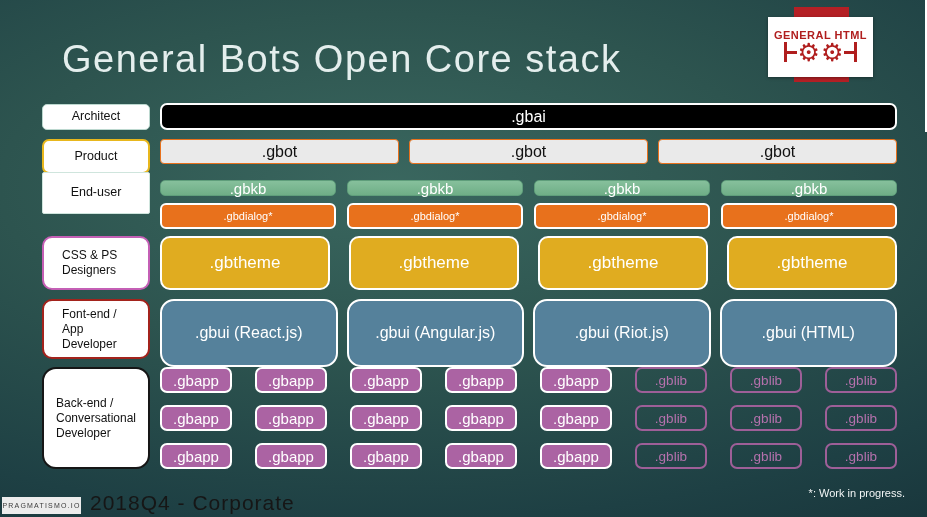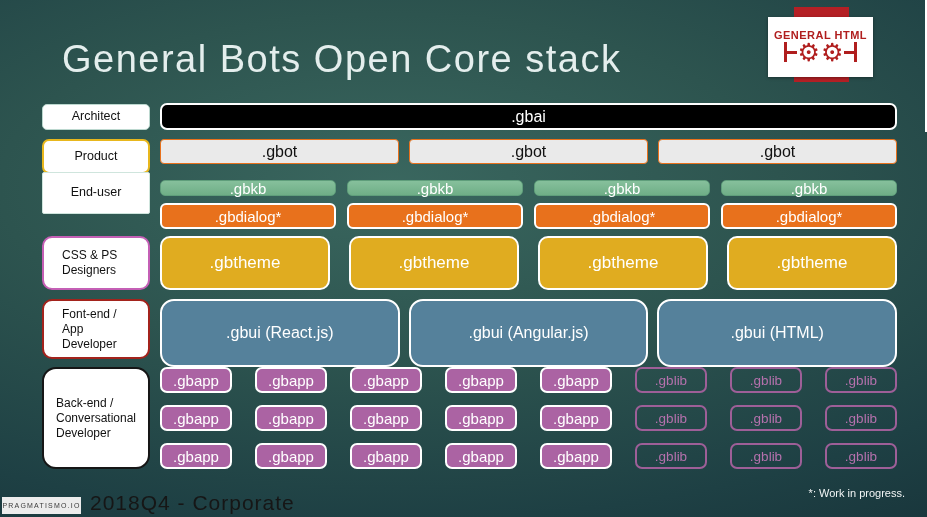--- a/index.html
+++ b/index.html
@@ -42,21 +42,21 @@
   
   .row{position:absolute;left:160px;width:737px;display:flex;box-sizing:border-box;}
   .cell{flex:1;display:flex;align-items:center;justify-content:center;box-sizing:border-box;white-space:nowrap;text-align:center;}
   .row-gbai{top:103px;height:27px;}
   .gbai{background:#000000;border:2px solid #ffffff;border-radius:7px;color:#fff;font-size:16px;}
   .row-gbot{top:139px;height:25px;gap:10px;}
   .gbot{background:#eaeaea;border:1.5px solid #e8711c;border-radius:4px;color:#111;font-size:16px;}
   .row-gbkb{top:172px;height:24px;gap:11px;}
   .gbkb{background:linear-gradient(#86c09c,#6fae87);border:1px solid #5f9e7b;border-radius:5px;color:#fff;font-size:15px;margin-top:8px;}
   .row-gbdialog{top:203px;height:26px;gap:11px;}
-  .gbdialog{background:#e8711c;border:2px solid #ffffff;border-radius:6px;color:#fff;font-size:15px;}
+  .gbdialog{background:#e8711c;border:2px solid #ffffff;border-radius:6px;color:#fff;font-size:11px;}
   .row-gbtheme{top:236px;height:54px;gap:19px;}
   .gbtheme{background:#e0ac20;border:2.5px solid #ffffff;border-radius:10px;color:#fff;font-size:17px;}
   .row-gbui{top:299px;height:68px;gap:9px;}
   .gbui{background:#55819b;border:2.5px solid #ffffff;border-radius:14px;color:#fff;font-size:16px;}
   .row-apps{height:26px;gap:23px;}
   .row-apps1{top:367px;} .row-apps2{top:405px;} .row-apps3{top:443px;}
   .gbapp{background:#ab63a3;border:2px solid #ffffff;border-radius:7px;color:#fff;font-size:15px;}
   .gblib{background:transparent;border:2px solid #9e5f98;border-radius:7px;color:#b571ad;font-size:13.5px;}
   
   .badge{
@@ -120,20 +120,21 @@
   <div class="row row-gbtheme">
     <div class="cell gbtheme">.gbtheme</div>
     <div class="cell gbtheme">.gbtheme</div>
     <div class="cell gbtheme">.gbtheme</div>
     <div class="cell gbtheme">.gbtheme</div>
   </div>
 
   <div class="row row-gbui">
     <div class="cell gbui">.gbui (React.js)</div>
     <div class="cell gbui">.gbui (Angular.js)</div>
+    <div class="cell gbui">.gbui (Riot.js)</div>
     <div class="cell gbui">.gbui (HTML)</div>
   </div>
 
   <div class="row row-apps row-apps1">
     <div class="cell gbapp">.gbapp</div>
     <div class="cell gbapp">.gbapp</div>
     <div class="cell gbapp">.gbapp</div>
     <div class="cell gbapp">.gbapp</div>
     <div class="cell gbapp">.gbapp</div>
     <div class="cell gblib">.gblib</div>

